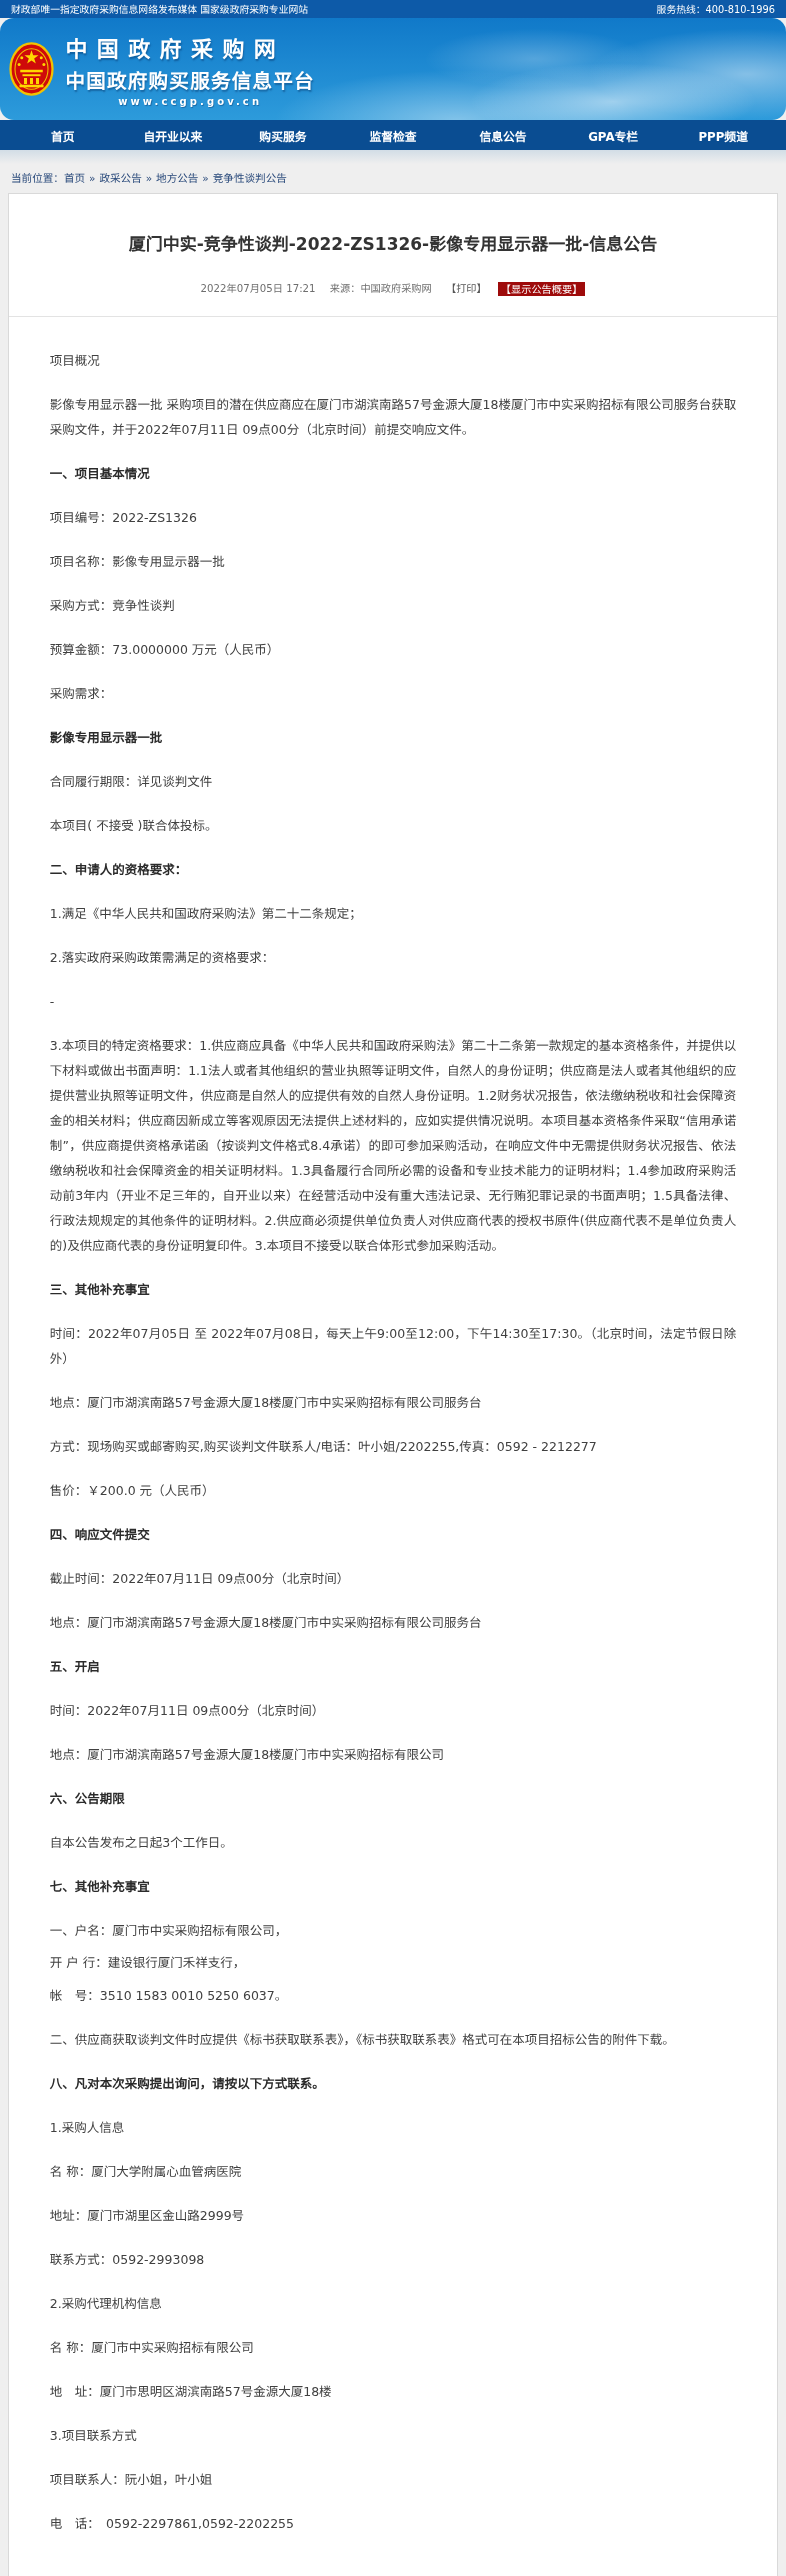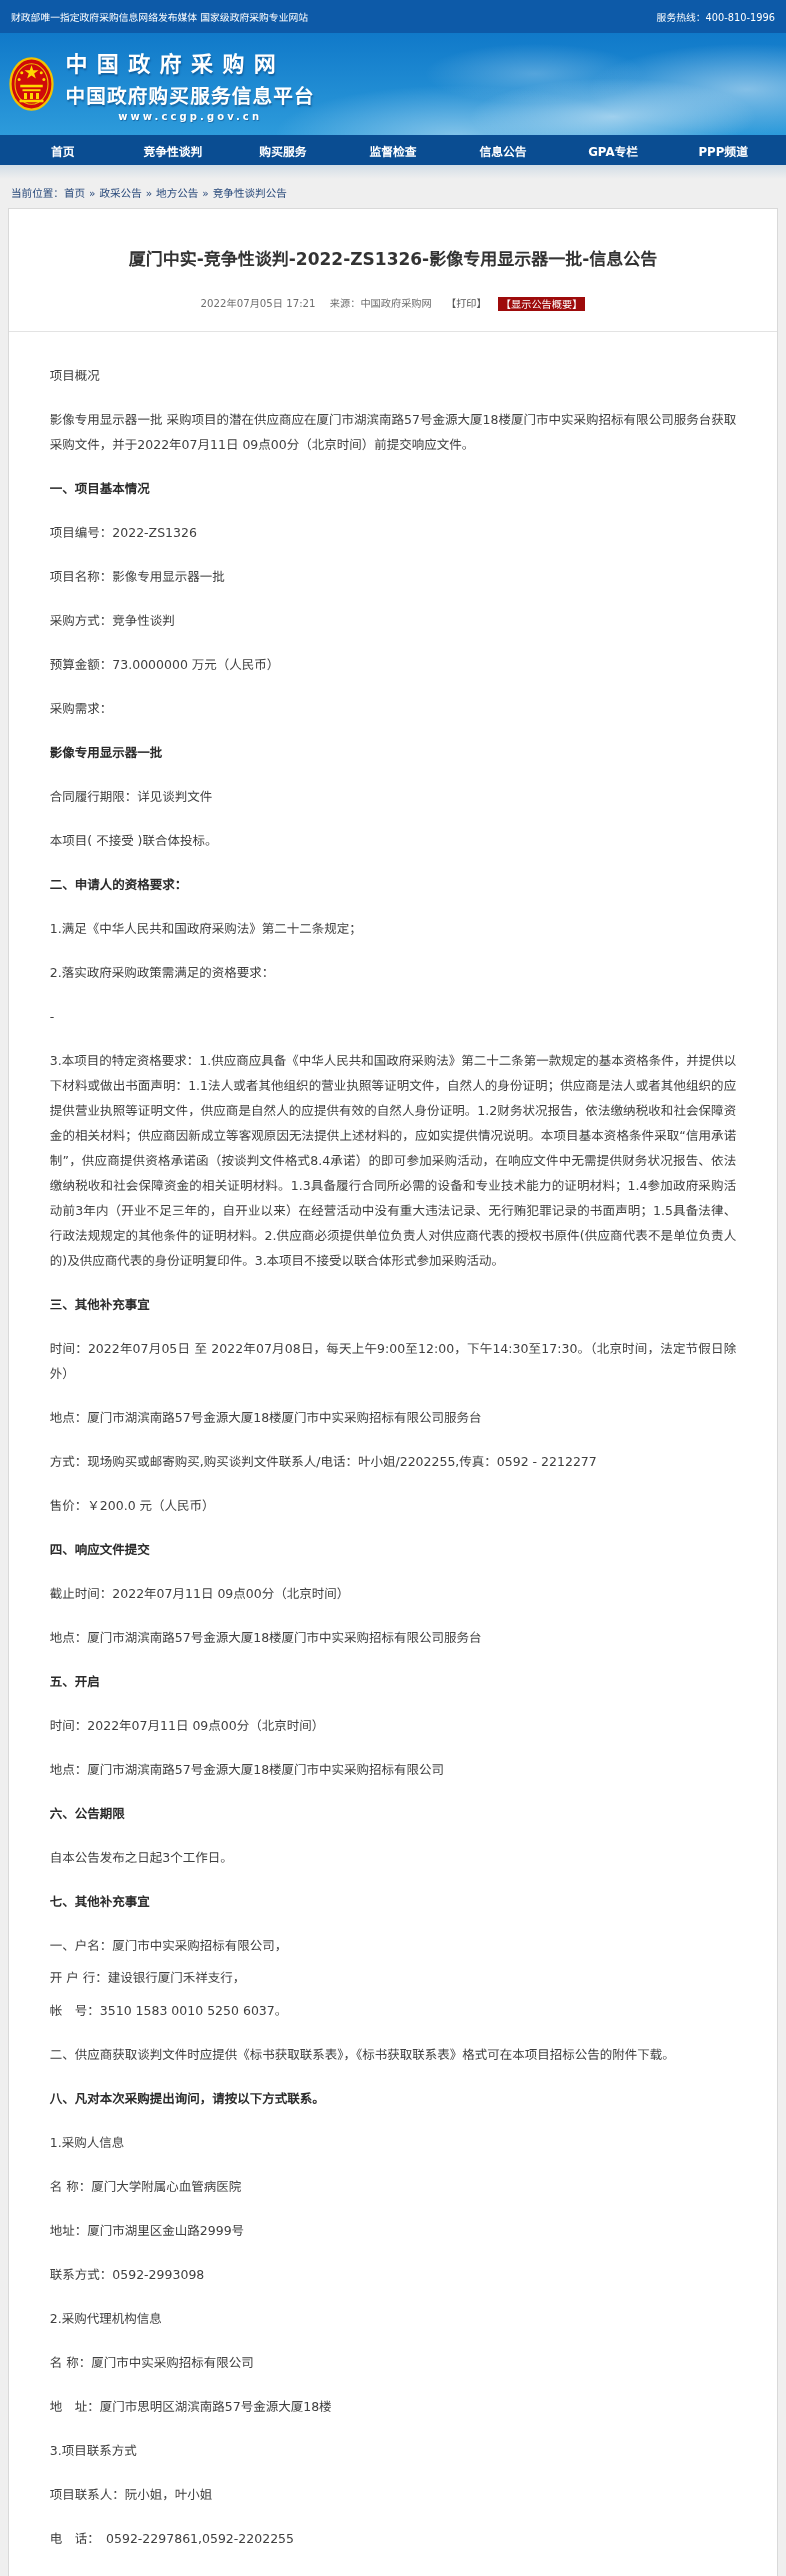--- a/index.html
+++ b/index.html
@@ -8,33 +8,33 @@
     --box-border:#d9d9d9; --title-color:#333333; --meta-color:#6e6e6e;
     --banner-top:#1079c9; --banner-bottom:#2d9bdb;
   }
   *{box-sizing:border-box;}
   html,body{margin:0;padding:0;}
   body{
     width:786px; background:var(--page-bg);
     font-family:"DejaVu Sans","Liberation Sans",sans-serif;
   }
   
-  .topbar{background:var(--topbar-bg); height:33px; display:flex; align-items:center;}
+  .topbar{background:var(--topbar-bg); height:18px; display:flex; align-items:center;}
   .topbar-inner{width:100%; padding:0 11px; display:flex; justify-content:space-between;
     color:#fff; font-size:9.8px;}
   
   .banner{
     height:102px; position:relative; overflow:hidden;
     background:
       radial-gradient(ellipse 204px 55px at 78% 82%, rgba(255,255,255,.55), rgba(255,255,255,0) 70%),
       radial-gradient(ellipse 259px 71px at 58% 100%, rgba(255,255,255,.40), rgba(255,255,255,0) 70%),
       radial-gradient(ellipse 220px 63px at 95% 55%, rgba(255,255,255,.45), rgba(255,255,255,0) 72%),
       radial-gradient(ellipse 157px 43px at 68% 40%, rgba(255,255,255,.25), rgba(255,255,255,0) 70%),
       linear-gradient(180deg, var(--banner-top), var(--banner-bottom));
-    display:flex; align-items:center;
+    display:flex; align-items:center;border-radius:14px;
   }
   .brand{display:flex; align-items:center; padding-left:9.4px;}
   .emblem{width:45px; height:58px; margin-right:11px; flex:none;}
   .brand-text{display:flex; flex-direction:column;}
   .site-title{
     font-size:22px; font-weight:bold; color:#fff; letter-spacing:9.4px;
     text-shadow:0.8px 1.6px 1.6px rgba(0,40,90,.4); white-space:nowrap;
   }
   .site-subtitle{
     font-size:19.6px; font-weight:bold; color:#fff; letter-spacing:1.2px;
@@ -110,21 +110,21 @@
     </div>
   </div>
 </div>
 
 <nav class="mainnav">
   <ul id="nav-list">
       <li>
         <a>首页</a>
       </li>
       <li>
-        <a>竞争性谈判</a>
+        <a>自开业以来</a>
       </li>
       <li>
         <a>购买服务</a>
       </li>
       <li>
         <a>监督检查</a>
       </li>
       <li>
         <a>信息公告</a>
       </li>

